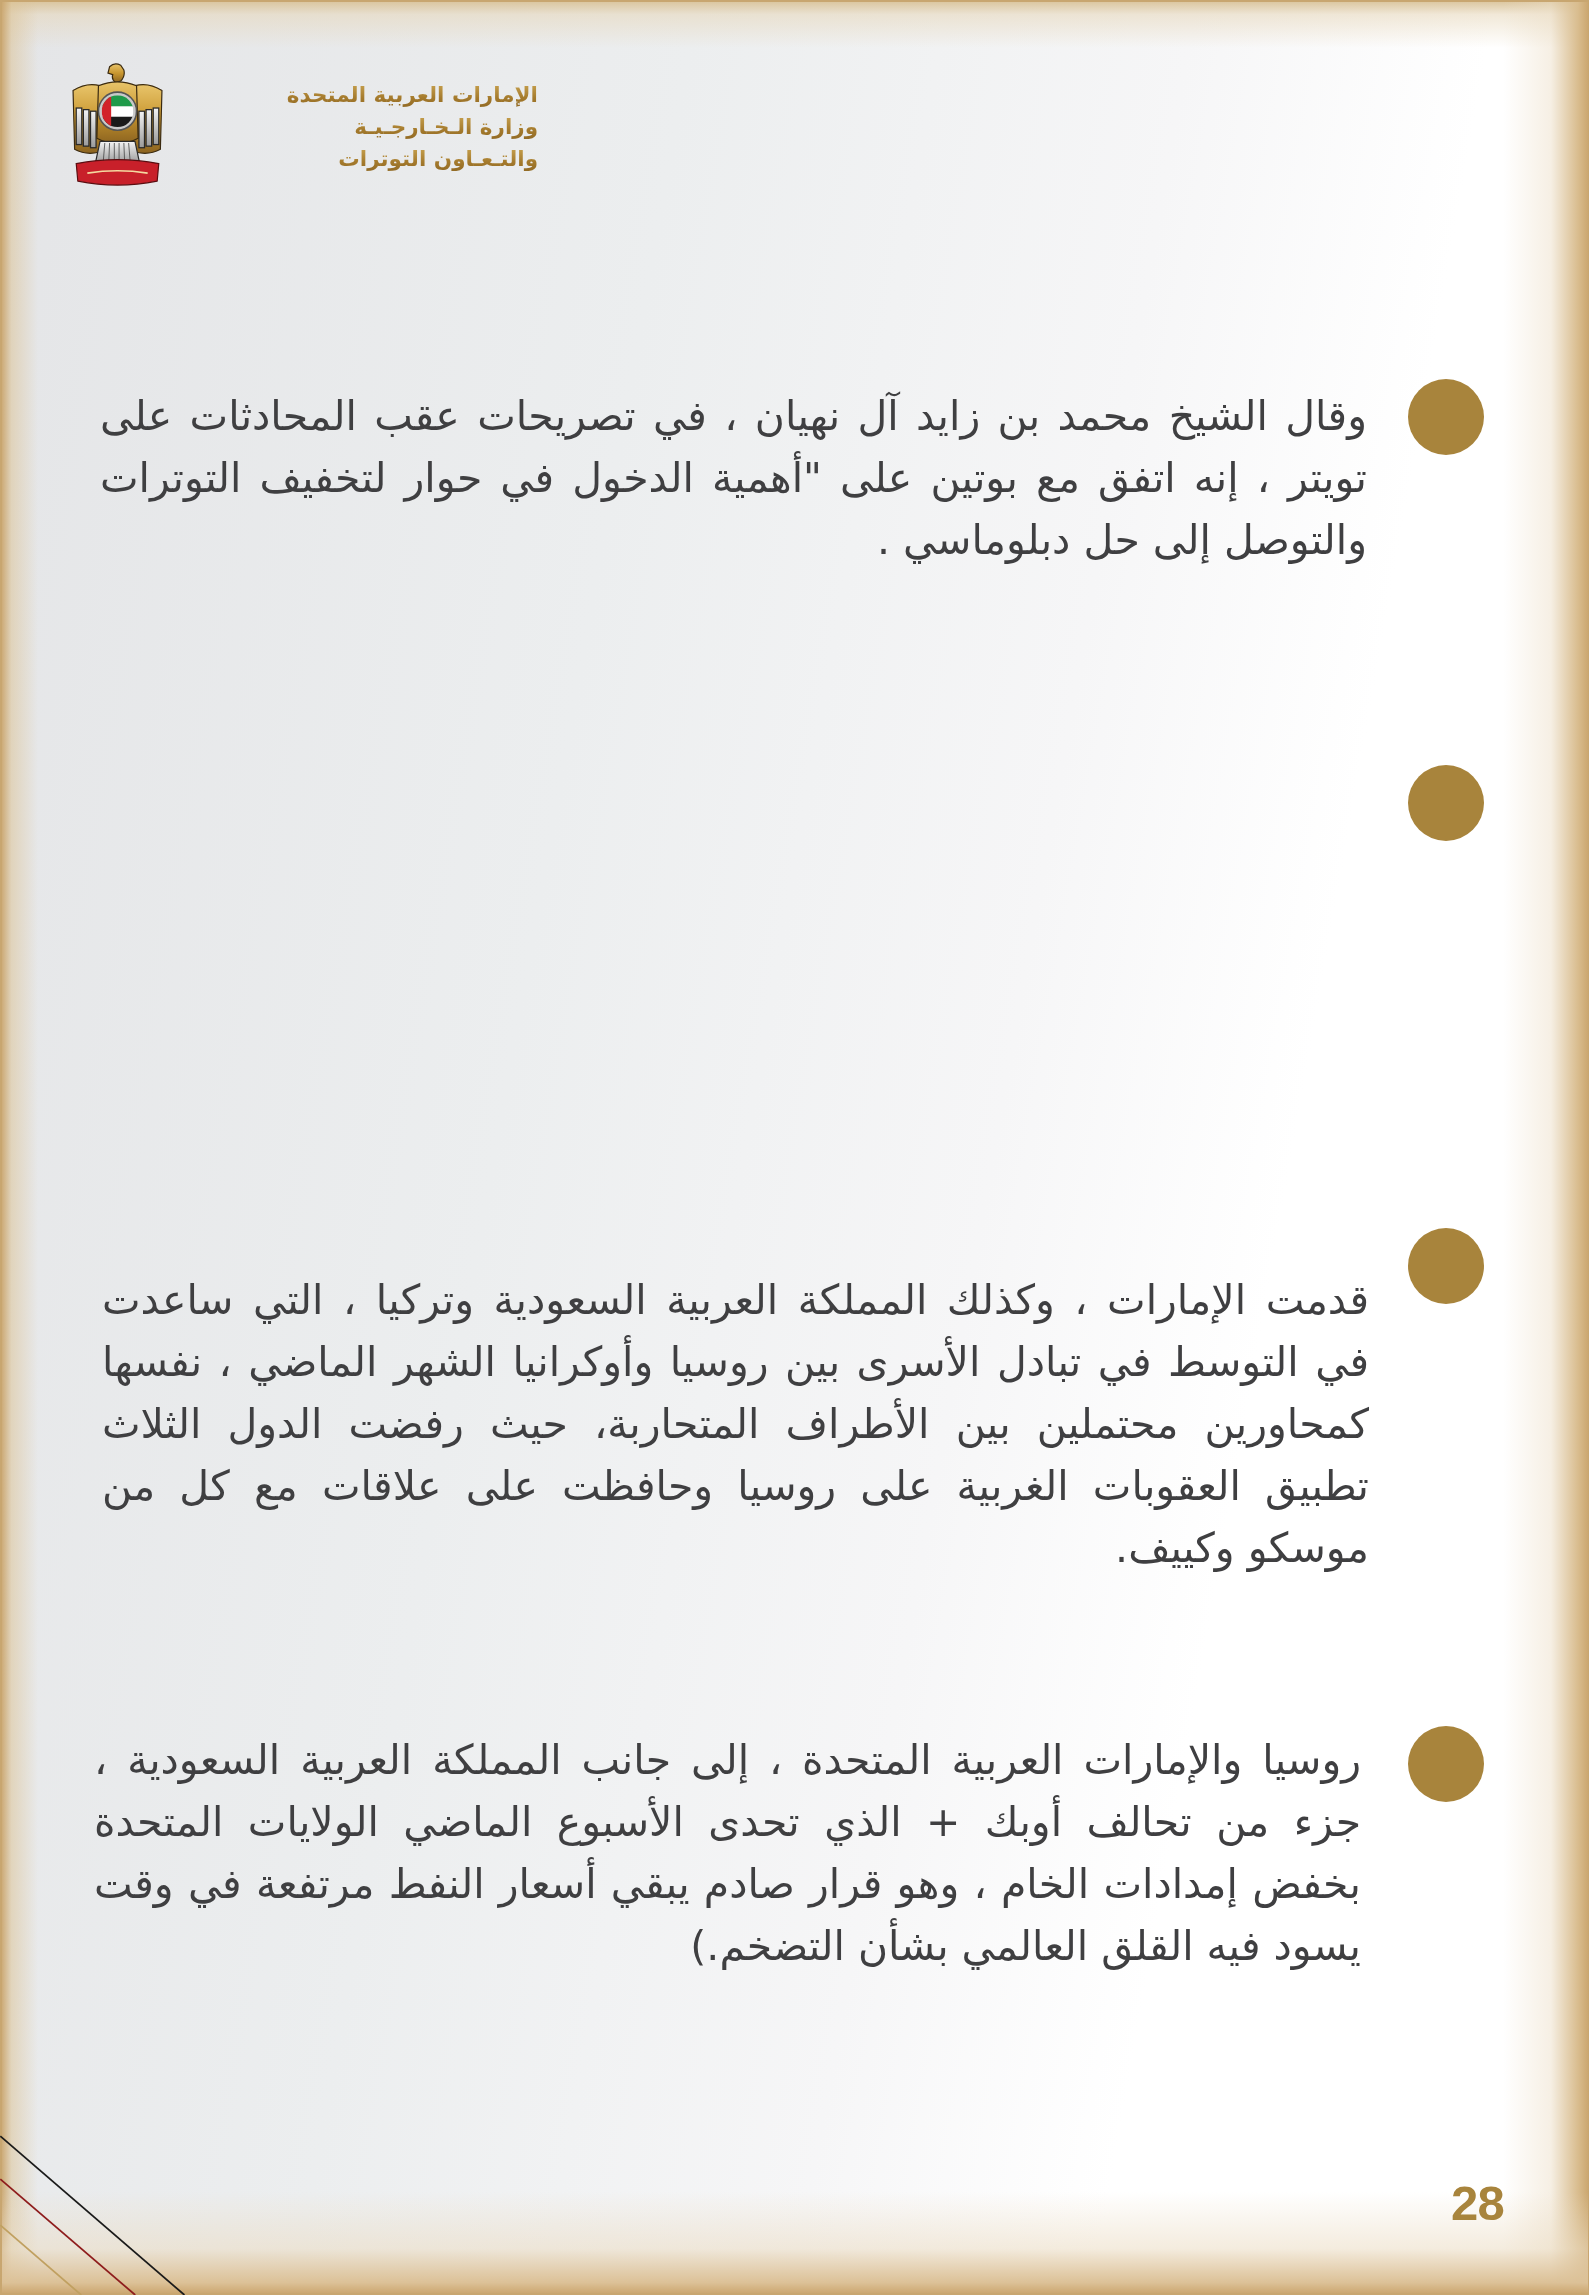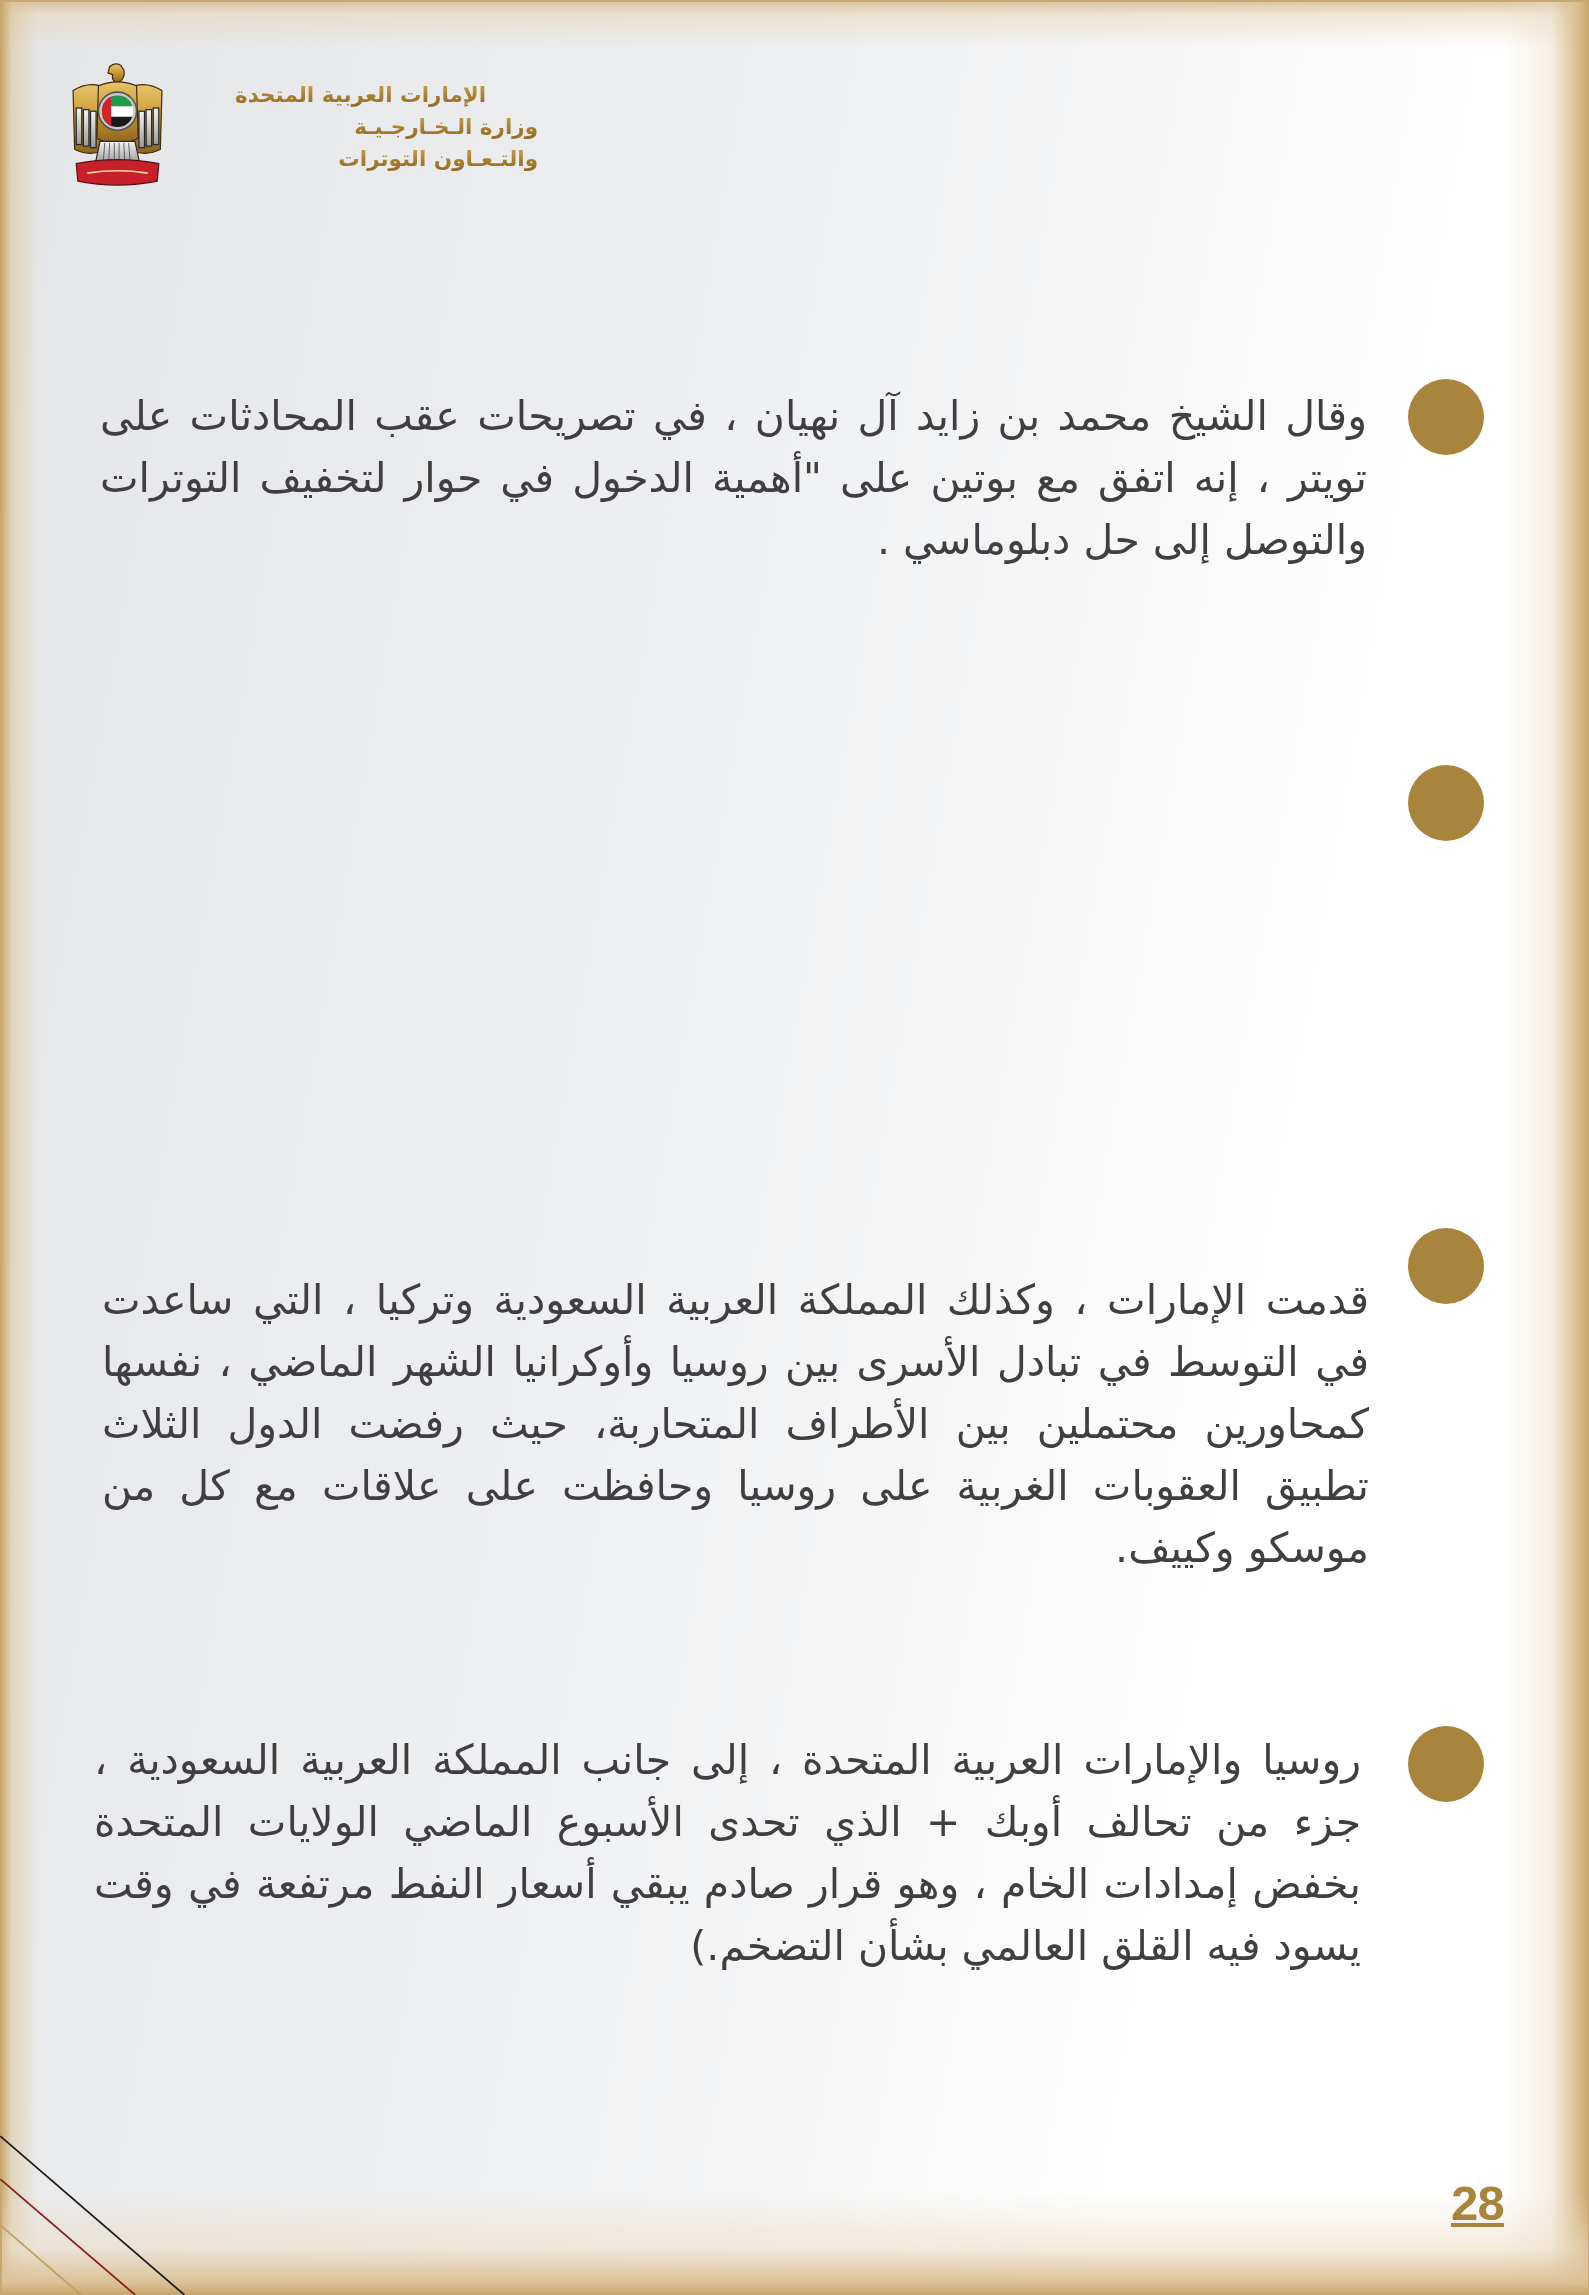--- a/index.html
+++ b/index.html
@@ -30,41 +30,41 @@
     direction: rtl; text-align: right;
   }
   .ministry .line {
     display: block; font-family: "DejaVu Sans", sans-serif; font-weight: bold;
     font-size: 21.5px; line-height: 32px; color: #b0893f;
     background: linear-gradient(to bottom, #d2ad5a 0%, #a47a2c 60%, #8a6423 100%);
     -webkit-background-clip: text; background-clip: text; -webkit-text-fill-color: transparent;
     white-space: nowrap;
     text-align: right;
   }
-  .ministry .line.l1 { text-align: center; padding-left: 3.2px; }
+  .ministry .line.l1 { text-align: right; padding-left: 3.2px; }
   .ministry .line.l2 { letter-spacing: 0.8px; }
   .ministry .line.l3 { letter-spacing: 0.8px; }
 
   
   .para {
     position: absolute; left: 86px; width: 1267px;
     direction: rtl; text-align: justify; text-align-last: right;
     font-family: "DejaVu Sans", sans-serif; font-size: 41px; line-height: 62px;
     color: #3f3f41; font-weight: normal;
   }
   .bullet {
     position: absolute; width: 76px; height: 76px; border-radius: 50%;
     background: #a8843c; left: 1408px;
     box-shadow: 0 0 0 2.4px rgba(255,255,255,0.7);
   }
 
   .page-number {
     position: absolute; left: 1451px; top: 2175px;
     font-family: "Liberation Sans", sans-serif; font-size: 49px; font-weight: bold;
-    color: #a8843c; letter-spacing: -0.8px; text-decoration: underline;
+    color: #a8843c; letter-spacing: -0.8px;
   }
   .corner-lines { position: absolute; left: 0; top: 2114px; width: 207px; height: 181px; }
 </style>
 </head>
 <body>
 
 <div class="page">
 
   <svg class="emblem" viewBox="0 0 124 160" xmlns="http://www.w3.org/2000/svg">
     <defs>

